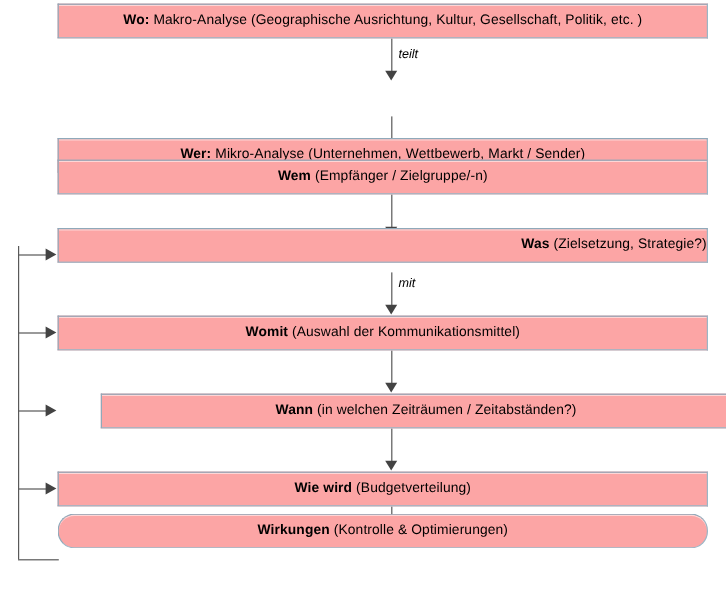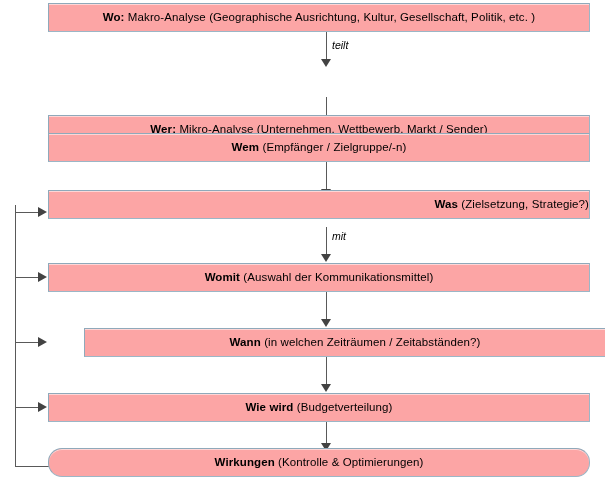--- a/index.html
+++ b/index.html
@@ -52,21 +52,21 @@
   }
 
   
   .n0 { top: 3px; }
   .n1 { top: 68px; margin-top: 47px; }
   .n2 { top: 133px; text-align: right; }
   .n3 { top: 190px; justify-content: flex-end; }
   .n4 { top: 263px; }
   .n5 { top: 328px; margin-left: 36px; }
   .n6 { top: 393px; }
-  .n7 { top: 448px; border-radius: 14px; }
+  .n7 { top: 428px; border-radius: 14px; }
 
   
   .conn {
     position: absolute;
     left: 326px;
     width: 1px;
     background: #595959;
   }
   .arrowhead {
     position: absolute;

